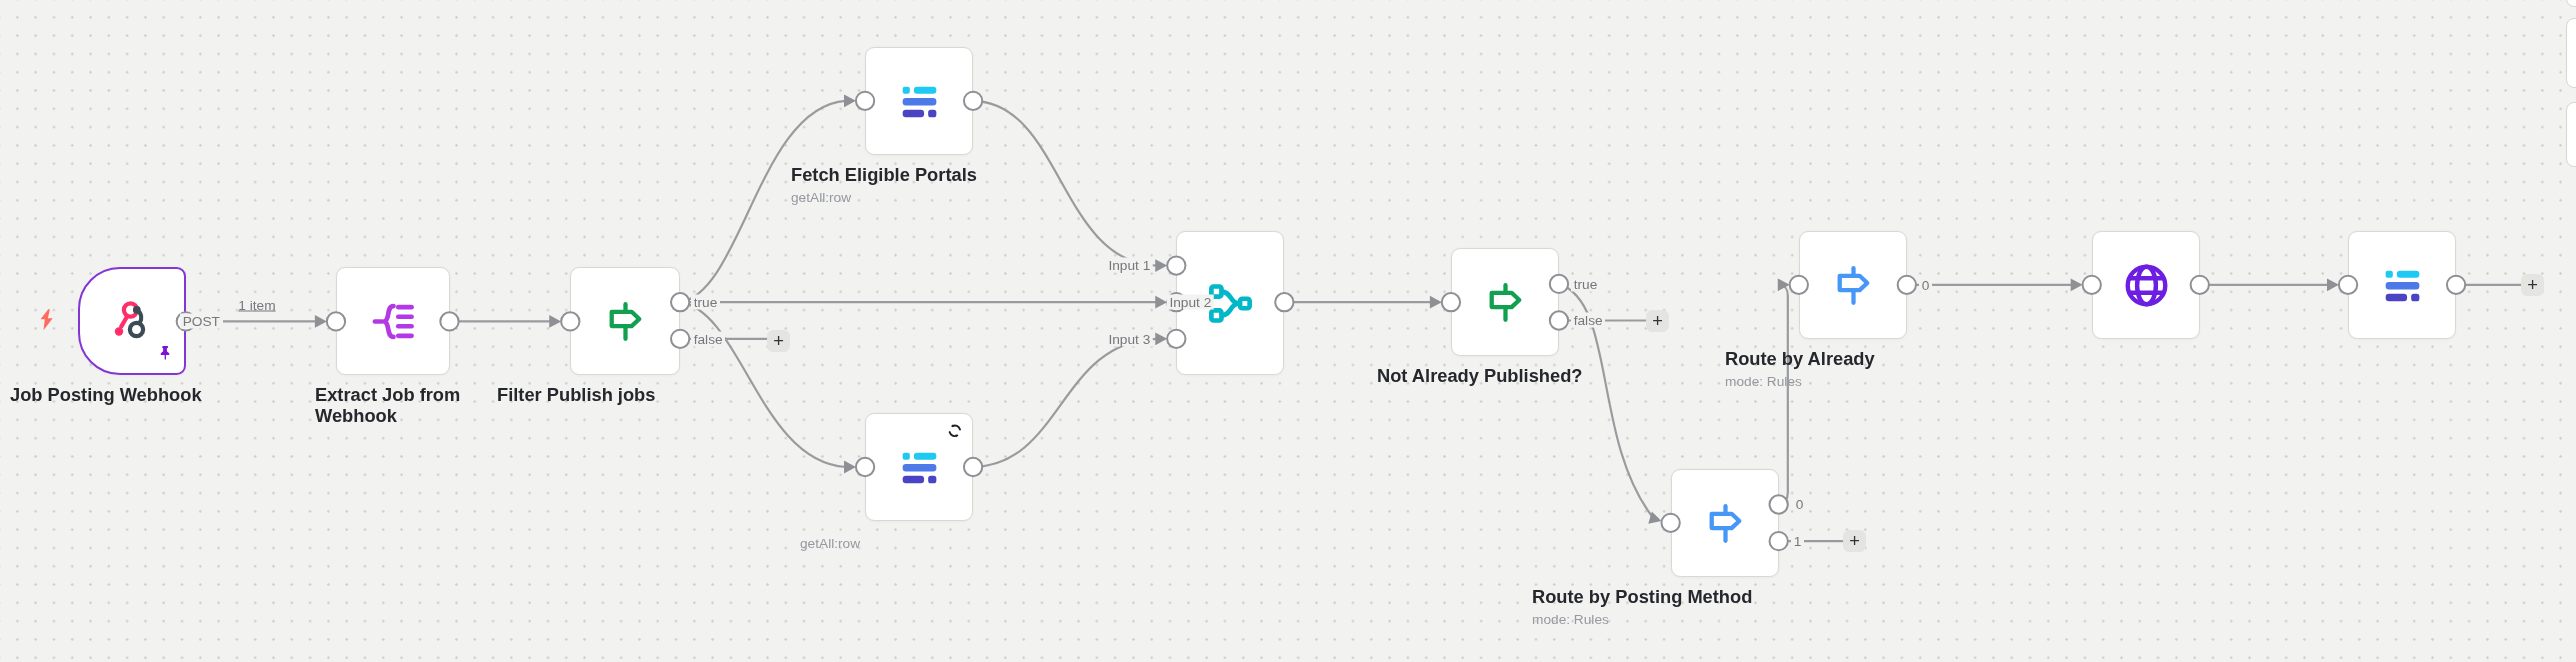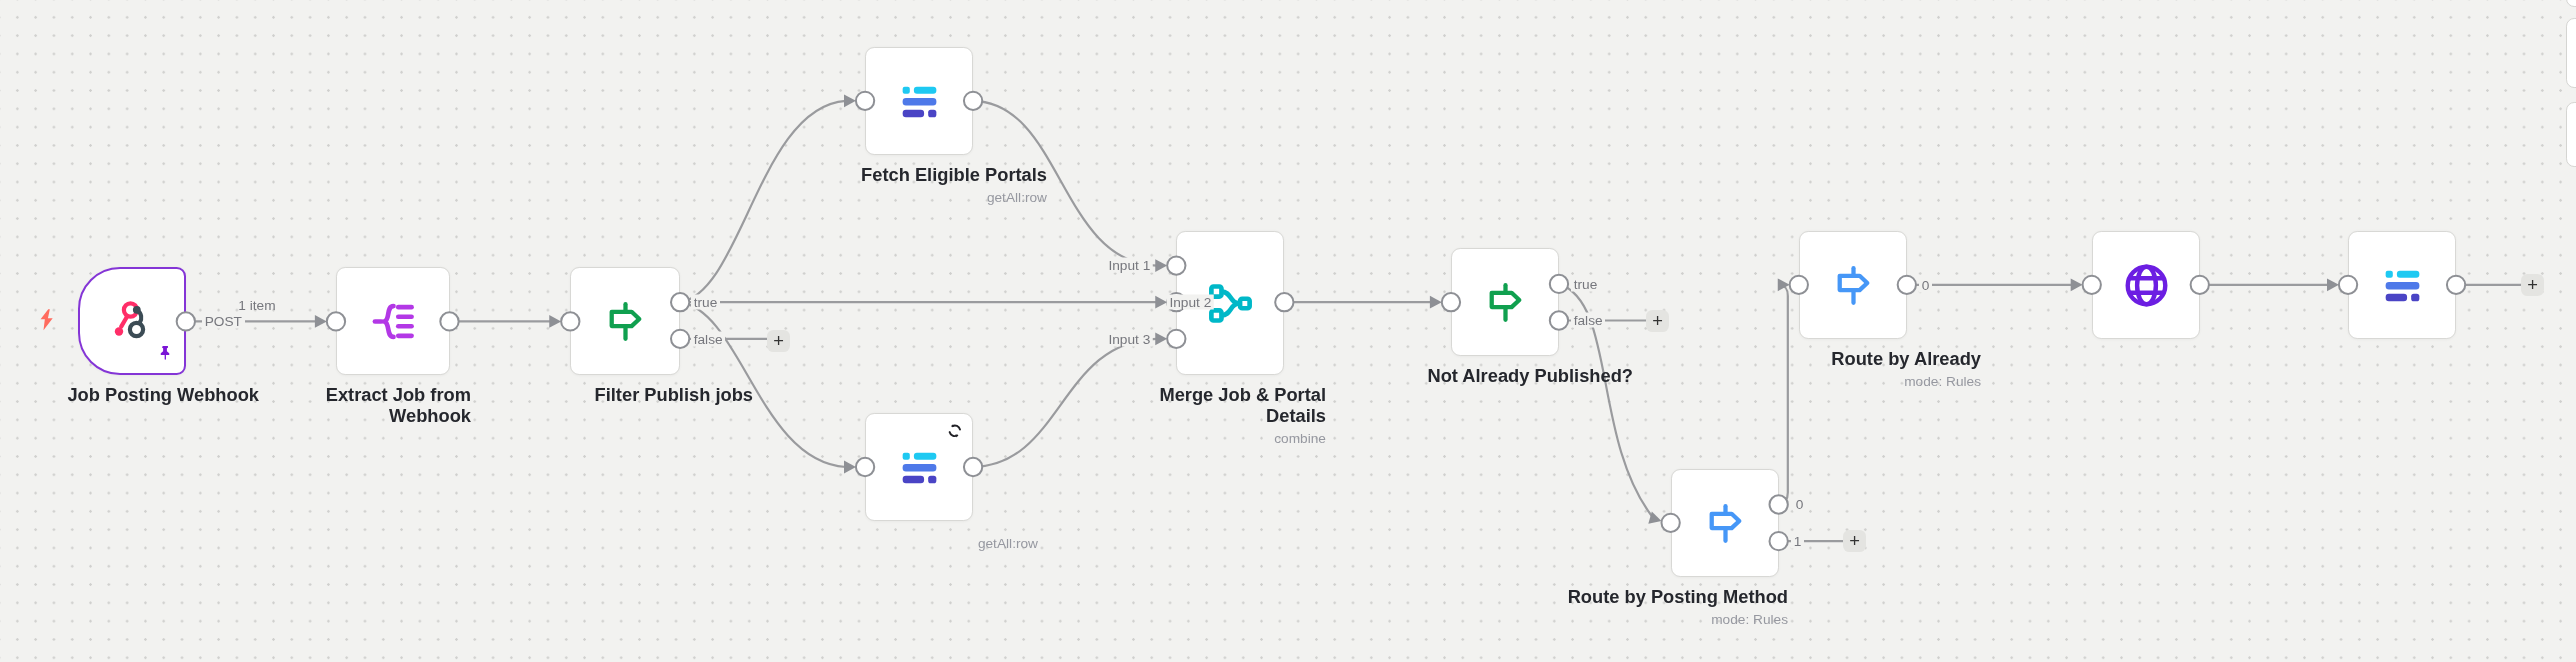--- a/index.html
+++ b/index.html
@@ -17,30 +17,30 @@
   .portdot{fill:#ffffff;stroke:#8e9095;stroke-width:2.2px;}
   .node{
     position:absolute;background:#ffffff;border:1.6px solid #d8d8d5;border-radius:9.2px;
     box-sizing:border-box;z-index:2;display:flex;align-items:center;justify-content:center;
     box-shadow:0 0.9px 2.7px rgba(0,0,0,0.04);cursor:pointer;
   }
   .node.trigger{border-radius:42px 9.2px 9.2px 42px;border:2.2px solid #8435d6;}
   .badge-pin{position:absolute;right:11px;bottom:8.2px;}
   .badge-refresh{position:absolute;right:9.2px;top:9.2px;}
   .nlabel{
-    position:absolute;z-index:2;text-align:right;color:#25272d;font-size:18.3px;
+    position:absolute;z-index:2;text-align:left;color:#25272d;font-size:18.3px;
     font-weight:bold;line-height:1.16;
   }
   .nsub{margin-top:4.6px;color:#9698a0;font-size:13.7px;font-weight:normal;}
   .plabel{
     position:absolute;z-index:4;font-size:13.7px;color:#76777d;background:#f2f2f0;
     padding:0 2.7px;transform:translateY(-50%);white-space:nowrap;
   }
   .plabel.ralign{transform:translate(-100%,-50%);}
-  .plabel.free{background:transparent;transform:translate(-50%,-50%);}
+  .plabel.free{background:transparent;transform:translate(-50%,-50%);text-decoration:underline;}
   .addbtn{
     position:absolute;z-index:2;width:23px;height:22px;background:#e4e4e1;border-radius:6.4px;
     color:#333;font-size:18.3px;line-height:21px;text-align:center;cursor:pointer;user-select:none;
   }
   .edgebtn{
     position:absolute;z-index:5;left:2566px;width:40px;background:#fff;
     border:1.6px solid #d5d5d2;border-radius:8.2px;box-sizing:border-box;cursor:pointer;
   }
   .bolt{position:absolute;z-index:2;left:37px;top:307px;cursor:pointer;}
 </style>
@@ -189,53 +189,49 @@
   <div class="node" style="left:2348px;top:231px;width:108px;height:108px">
     <svg width="49" height="49" viewBox="0 0 48 48">
       <rect x="7.5" y="9.5" width="7" height="7" rx="2" fill="#1ec9f2"></rect>
       <rect x="18.5" y="9.5" width="22" height="7" rx="3" fill="#1ec9f2"></rect>
       <rect x="7.5" y="20.5" width="33" height="7.5" rx="3.2" fill="#4e79e9"></rect>
       <rect x="7.5" y="32" width="21" height="7.5" rx="3.2" fill="#4a44c5"></rect>
       <rect x="32.5" y="32" width="8" height="7.5" rx="2.5" fill="#4a44c5"></rect>
     </svg>
   </div>
 
-  <div class="nlabel" style="left:3px;top:384px;width:256px">
+  <div class="nlabel" style="left:10px;top:384px;width:256px">
     <div>Job Posting Webhook</div>
   </div>
   <div class="nlabel" style="left:315px;top:384px;width:156px">
     <div>Extract Job from Webhook</div>
   </div>
   <div class="nlabel" style="left:497px;top:384px;width:256px">
     <div>Filter Publish jobs</div>
   </div>
   <div class="nlabel" style="left:791px;top:164px;width:256px">
     <div>Fetch Eligible Portals</div>
     <div class="nsub">getAll:row</div>
   </div>
   <div class="nlabel" style="left:800px;top:531px;width:238px">
     <div class="nsub">getAll:row</div>
   </div>
-  <div class="nlabel" style="left:1134px;top:384px;width:192px">
-    <div>Merge Job &amp; Portal Details</div>
-    <div class="nsub">combine</div>
-  </div>
   <div class="nlabel" style="left:1377px;top:365px;width:256px">
     <div>Not Already Published?</div>
   </div>
   <div class="nlabel" style="left:1725px;top:348px;width:256px">
     <div>Route by Already</div>
     <div class="nsub">mode: Rules</div>
   </div>
   <div class="nlabel" style="left:1532px;top:586px;width:256px">
     <div>Route by Posting Method</div>
     <div class="nsub">mode: Rules</div>
   </div>
 
-  <div class="plabel" style="left:202px;top:321px">POST</div>
+  <div class="plabel" style="left:180px;top:321px">POST</div>
   <div class="plabel free" style="left:257px;top:305px">1 item</div>
   <div class="plabel" style="left:691px;top:302px">true</div>
   <div class="plabel" style="left:691px;top:339px">false</div>
   <div class="plabel ralign" style="left:1153px;top:265px">Input 1</div>
   <div class="plabel ralign" style="left:1214px;top:302px">Input 2</div>
   <div class="plabel ralign" style="left:1153px;top:339px">Input 3</div>
   <div class="plabel" style="left:1571px;top:284px">true</div>
   <div class="plabel" style="left:1571px;top:320px">false</div>
   <div class="plabel" style="left:1919px;top:285px">0</div>
   <div class="plabel" style="left:1793px;top:504px">0</div>

